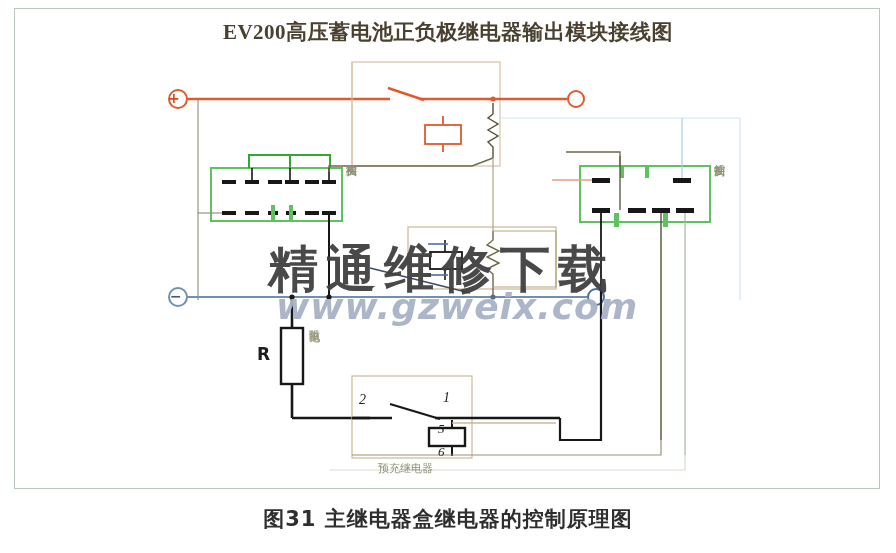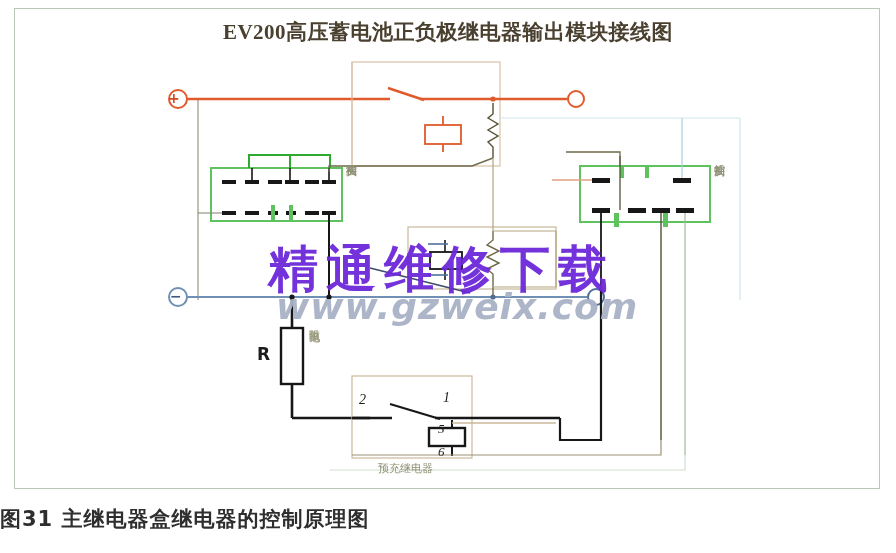--- a/index.html
+++ b/index.html
@@ -43,20 +43,21 @@
     font-weight: 700;
     color: #4a4030;
     letter-spacing: 0.5px;
     white-space: nowrap;
   }
   #figure-caption {
     position: absolute;
     left: 0;
     top: 505px;
     width: 896px;
+    text-align: center;
     font-family: "DejaVu Sans", "Liberation Sans", sans-serif;
     font-size: 21px;
     font-weight: 700;
     color: #2e2e2e;
     letter-spacing: 1px;
     white-space: nowrap;
   }
   
   #schematic {
     position: absolute;
@@ -73,21 +74,21 @@
     white-space: nowrap;
     pointer-events: none;
     user-select: none;
   }
   #wm-cn {
     left: 268px;
     top: 236px;
     font-family: "DejaVu Sans", "Liberation Sans", sans-serif;
     font-size: 50px;
     letter-spacing: 8px;
-    color: #6d28d9;
+    color: #404040;
     opacity: 0.95;
   }
   #wm-url {
     left: 276px;
     top: 286px;
     font-family: "DejaVu Sans", "Liberation Sans", sans-serif;
     font-size: 36px;
     letter-spacing: 1px;
     color: #a9b3c6;
     opacity: 0.95;

